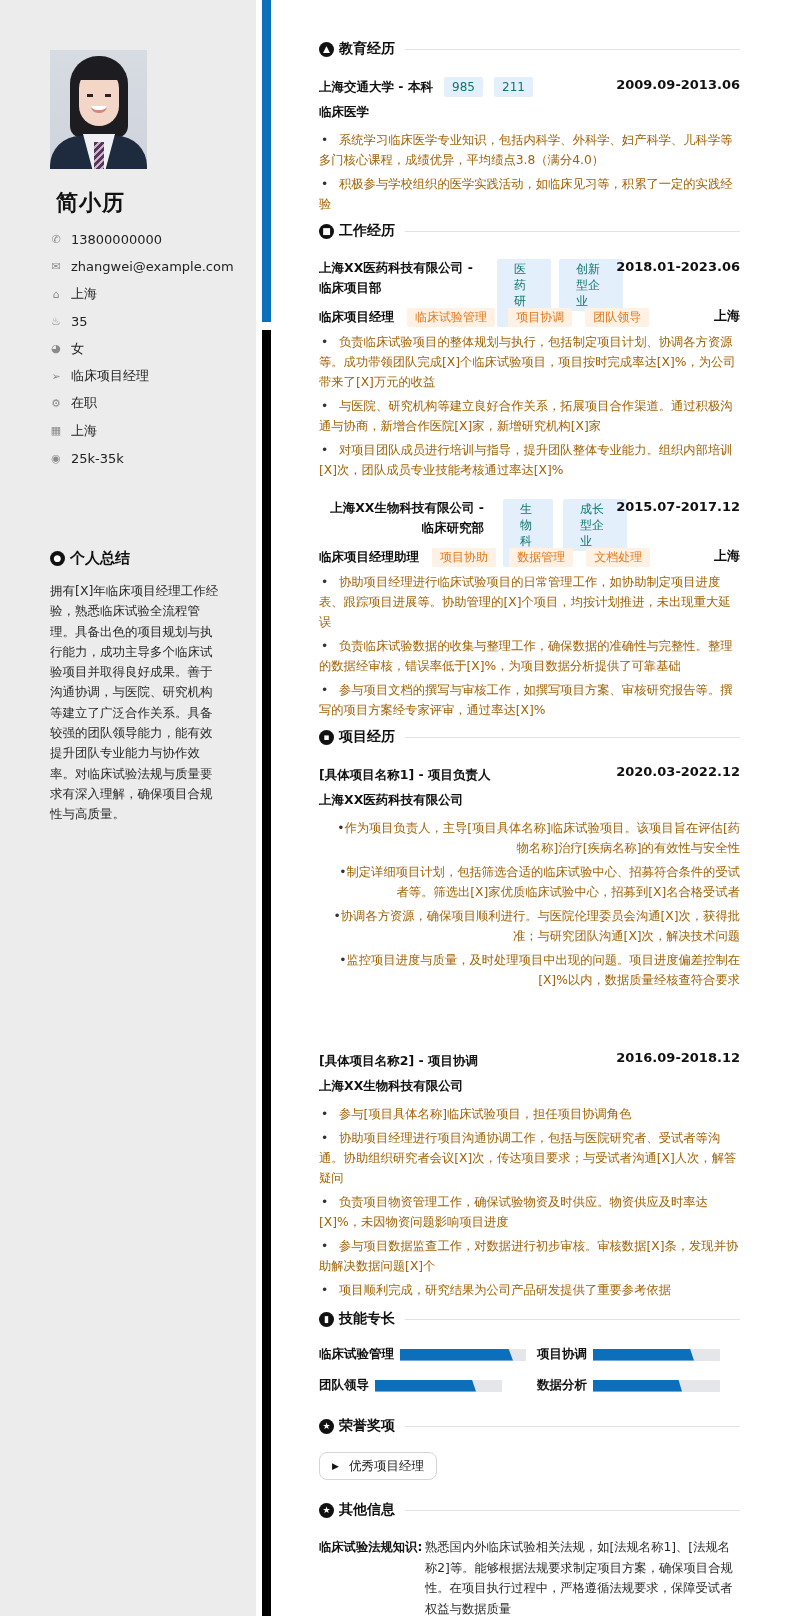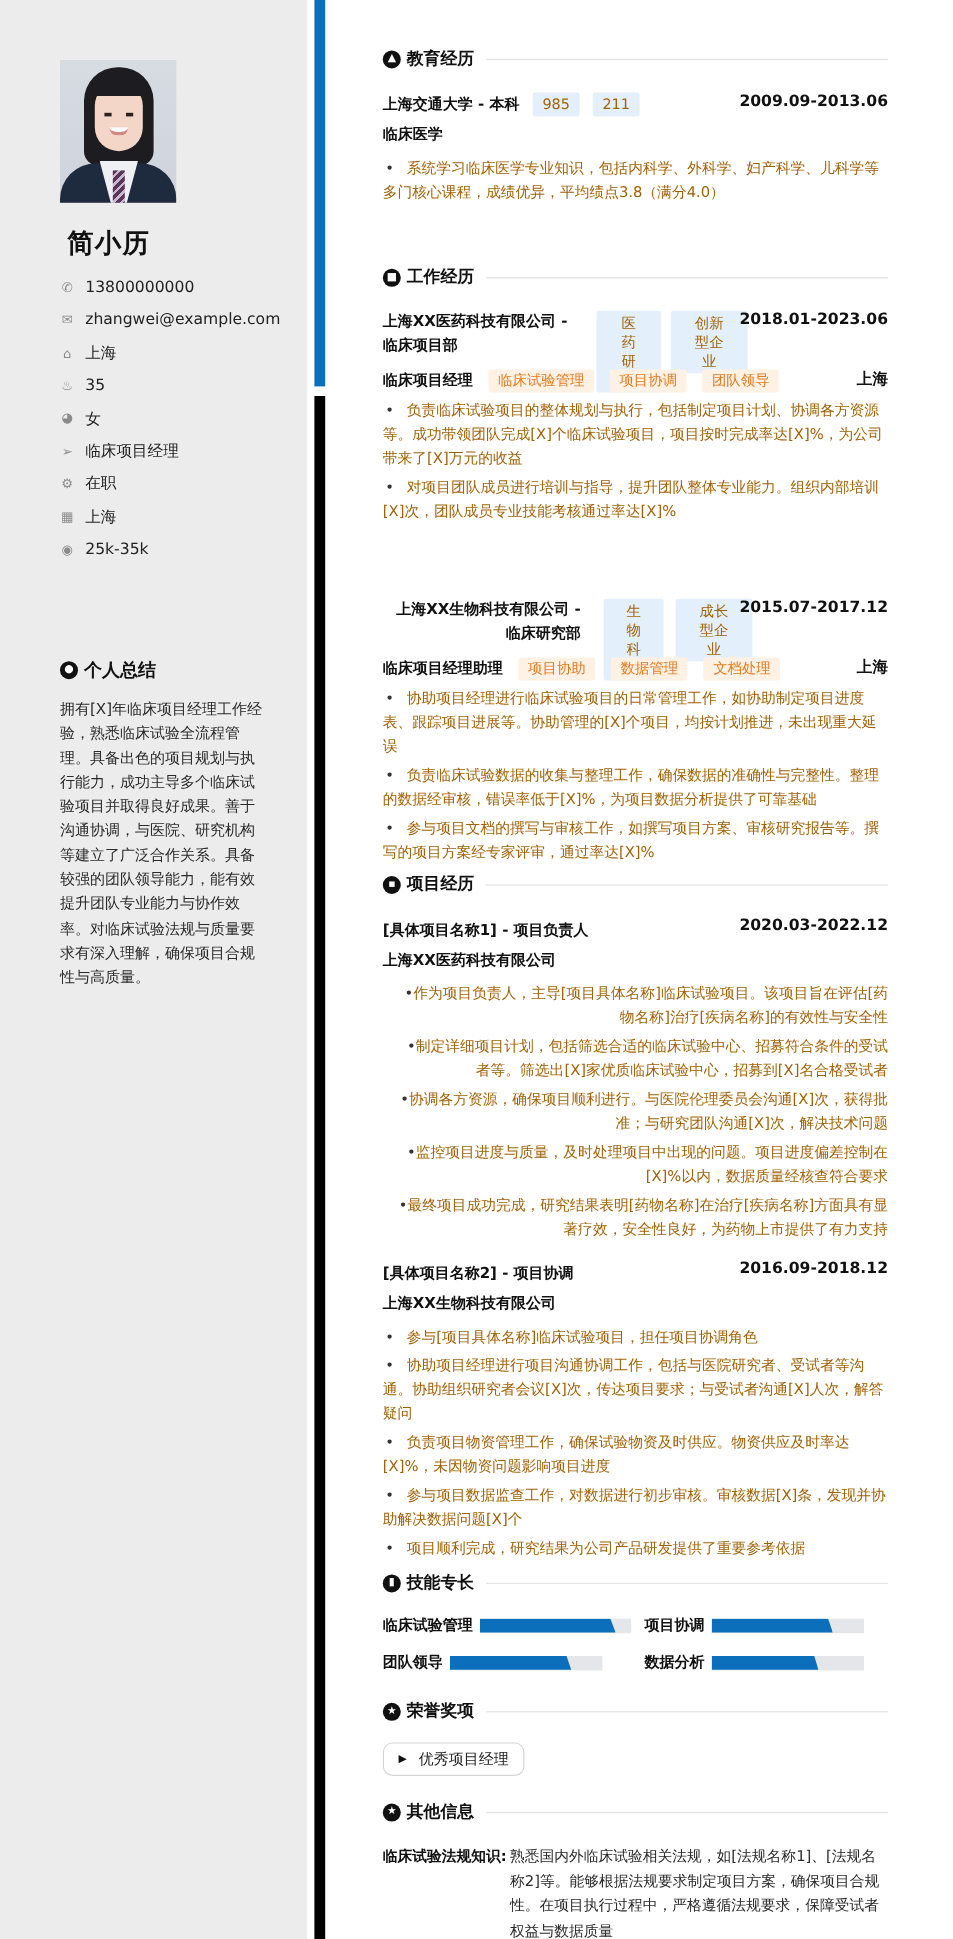--- a/index.html
+++ b/index.html
@@ -28,21 +28,21 @@
   .summary-title { position: absolute; left: 50px; top: 549px; display: flex; align-items: center; font-size: 15px; font-weight: bold; color: #111; }
   .circle-ico { width: 15px; height: 15px; border-radius: 50%; background: #111; color: #fff; font-size: 9px; display: inline-flex; align-items: center; justify-content: center; margin-right: 5px; line-height: 1; }
   .summary-text { position: absolute; left: 50px; top: 581px; width: 170px; font-size: 12.5px; line-height: 20.3px; color: #2a2a2a; }
 
   .main { position: absolute; left: 319px; top: 0; width: 421px; }
   .sec-head { position: absolute; left: 0; display: flex; align-items: center; width: 421px; font-size: 14px; font-weight: bold; color: #111; }
   .sec-head .line { flex: 1; height: 1px; background: #e3e3e3; margin-left: 10px; }
   .row { position: absolute; left: 0; width: 421px; }
   .bold { font-weight: bold; font-size: 12.5px; color: #111; }
   .date { position: absolute; right: 0; font-weight: bold; font-size: 13px; color: #111; }
-  .tag-blue { display: inline-block; background: #e3effb; color: #a16207; font-size: 12px; padding: 2px 8px; border-radius: 2px; margin-left: 6px; line-height: 16px; text-align: center; }
+  .tag-blue { display: inline-block; background: #e3effb; color: #0f766e; font-size: 12px; padding: 2px 8px; border-radius: 2px; margin-left: 6px; line-height: 16px; }
   .tag-blue.wrap { position: absolute; width: 62px; white-space: normal; padding: 2px 17px; line-height: 16px; margin-left: 0; }
   .tag-orange { display: inline-block; background: #fff1e4; color: #e47a1e; font-size: 12px; padding: 1px 8px; border-radius: 2px; margin-left: 8px; line-height: 17px; }
   .bullets { position: absolute; left: 0; width: 421px; font-size: 12.3px; line-height: 20px; color: #a16207; }
   .bullets li { list-style: none; margin-bottom: 4px; }
   .bullets li::before { content: "•"; display: inline-block; width: 18px; padding-left: 2px; color: #333; }
 
   .skill { position: absolute; display: flex; align-items: center; font-size: 12.5px; font-weight: bold; color: #111; }
   .skill .bar { height: 12px; background: #e4e6ea; margin-left: 6px; position: relative; }
   .skill .fill { position: absolute; left: 0; top: 0; height: 12px; background: #0b6fbb; clip-path: polygon(0 0, 96% 0, 100% 100%, 0 100%); }
 
@@ -126,20 +126,21 @@
   </div>
   <div class="row" style="top:76px;">
     <span class="bold">上海交通大学 - 本科</span>
     <span class="tag-blue">985</span>
     <span class="tag-blue">211</span>
     <span class="date" style="top:1px;">2009.09-2013.06</span>
   </div>
   <div class="row bold" style="top:104px;">临床医学</div>
   <ul class="bullets" style="top:130px;">
     <li>系统学习临床医学专业知识，包括内科学、外科学、妇产科学、儿科学等多门核心课程，成绩优异，平均绩点3.8（满分4.0）</li>
+    <li>积极参与学校组织的医学实践活动，如临床见习等，积累了一定的实践经验</li>
   </ul>
 
   <div class="sec-head" style="top:222px;">
     <span class="circle-ico">■</span>
     <span>工作经历</span>
       <span class="line"></span>
   </div>
 
   <div class="row" style="top:258px;height:40px;">
     <div class="bold" style="width:165px;line-height:20px;">上海XX医药科技有限公司 - 临床项目部</div>
@@ -149,20 +150,21 @@
   </div>
   <div class="row" style="top:306px;">
     <span class="bold">临床项目经理</span>
     <span class="tag-orange">临床试验管理</span>
     <span class="tag-orange">项目协调</span>
     <span class="tag-orange">团队领导</span>
     <span class="date" style="top:1px;">上海</span>
   </div>
   <ul class="bullets" style="top:332px;">
     <li>负责临床试验项目的整体规划与执行，包括制定项目计划、协调各方资源等。成功带领团队完成[X]个临床试验项目，项目按时完成率达[X]%，为公司带来了[X]万元的收益</li>
+    <li>与医院、研究机构等建立良好合作关系，拓展项目合作渠道。通过积极沟通与协商，新增合作医院[X]家，新增研究机构[X]家</li>
     <li>对项目团队成员进行培训与指导，提升团队整体专业能力。组织内部培训[X]次，团队成员专业技能考核通过率达[X]%</li>
   </ul>
 
   <div class="row" style="top:498px;height:40px;">
     <div class="bold" style="width:165px;line-height:20px;text-align:right;">上海XX生物科技有限公司 - 临床研究部</div>
     <span class="tag-blue wrap" style="left:184px;top:1px;width:50px;">生物科技</span>
     <span class="tag-blue wrap" style="left:244px;top:1px;width:64px;">成长型企业</span>
     <span class="date" style="top:1px;">2015.07-2017.12</span>
   </div>
   <div class="row" style="top:546px;">
@@ -186,21 +188,20 @@
   <div class="row" style="top:764px;">
     <span class="bold">[具体项目名称1] - 项目负责人</span>
     <span class="date" style="top:0;">2020.03-2022.12</span>
   </div>
   <div class="row bold" style="top:792px;">上海XX医药科技有限公司</div>
   <ul class="bullets" style="top:818px;text-align:right;">
     <li>作为项目负责人，主导[项目具体名称]临床试验项目。该项目旨在评估[药物名称]治疗[疾病名称]的有效性与安全性</li>
     <li>制定详细项目计划，包括筛选合适的临床试验中心、招募符合条件的受试者等。筛选出[X]家优质临床试验中心，招募到[X]名合格受试者</li>
     <li>协调各方资源，确保项目顺利进行。与医院伦理委员会沟通[X]次，获得批准；与研究团队沟通[X]次，解决技术问题</li>
     <li>监控项目进度与质量，及时处理项目中出现的问题。项目进度偏差控制在[X]%以内，数据质量经核查符合要求</li>
-    <li>最终项目成功完成，研究结果表明[药物名称]在治疗[疾病名称]方面具有显著疗效，安全性良好，为药物上市提供了有力支持</li>
   </ul>
 
   <div class="row" style="top:1050px;">
     <span class="bold">[具体项目名称2] - 项目协调</span>
     <span class="date" style="top:0;">2016.09-2018.12</span>
   </div>
   <div class="row bold" style="top:1078px;">上海XX生物科技有限公司</div>
   <ul class="bullets" style="top:1104px;">
     <li>参与[项目具体名称]临床试验项目，担任项目协调角色</li>
     <li>协助项目经理进行项目沟通协调工作，包括与医院研究者、受试者等沟通。协助组织研究者会议[X]次，传达项目要求；与受试者沟通[X]人次，解答疑问</li>

